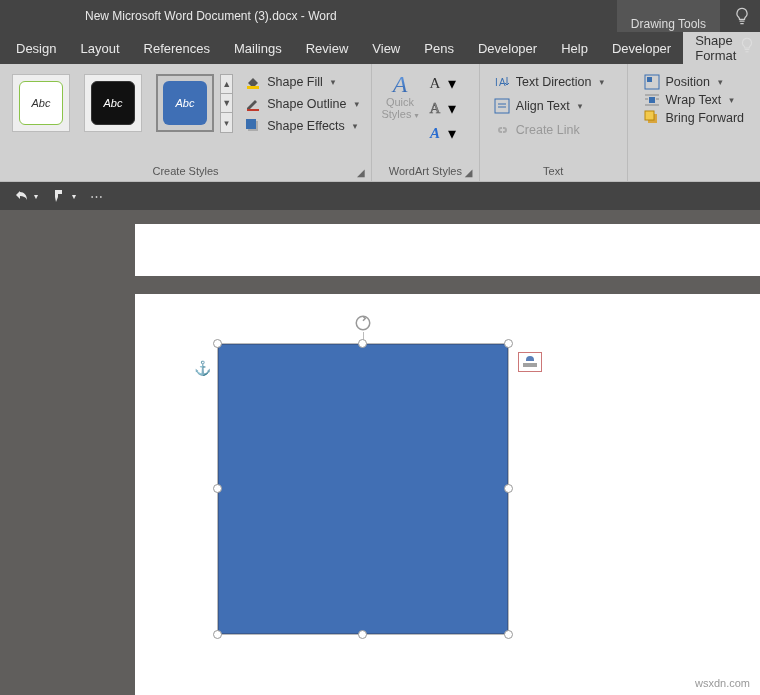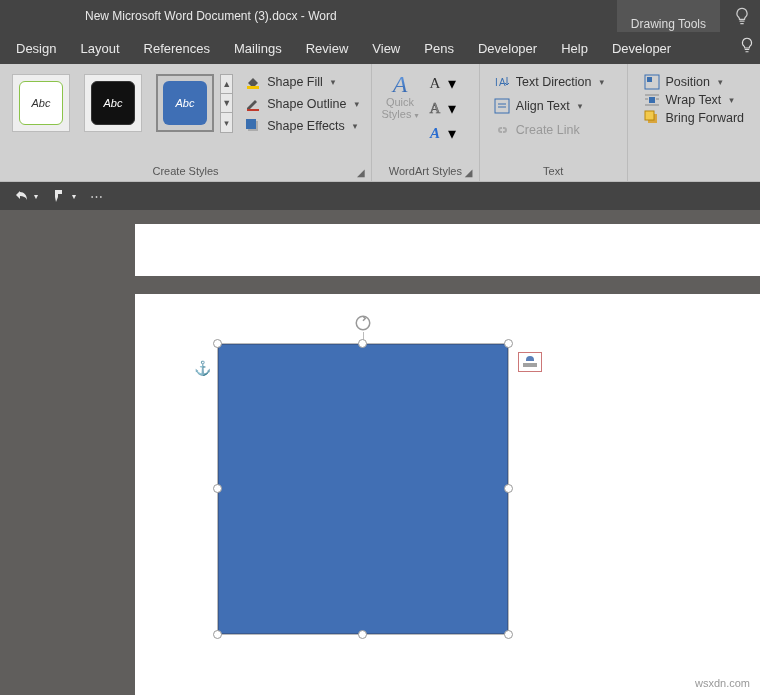--- a/index.html
+++ b/index.html
@@ -90,20 +90,21 @@
   <div class="tab">Design</div>
   <div class="tab">Layout</div>
   <div class="tab">References</div>
   <div class="tab">Mailings</div>
   <div class="tab">Review</div>
   <div class="tab">View</div>
   <div class="tab">Pens</div>
   <div class="tab">Developer</div>
   <div class="tab">Help</div>
   <div class="tab">Developer</div>
+  <div class="tab active">Shape Format</div>
   <svg class="tell" width="18" height="18" viewBox="0 0 24 24" fill="none" stroke="currentColor" stroke-width="1.5">
       <path d="M9 18h6M10 21h4M12 3a6 6 0 00-4 10.5c.8.9 1 1.5 1 2.5h6c0-1 .2-1.6 1-2.5A6 6 0 0012 3z"></path>
     </svg>
 </div>
 
 <div class="ribbon">
 
   <div class="group" style="width:372px">
     <div class="shape-styles-body">
       <div class="style-gallery">

